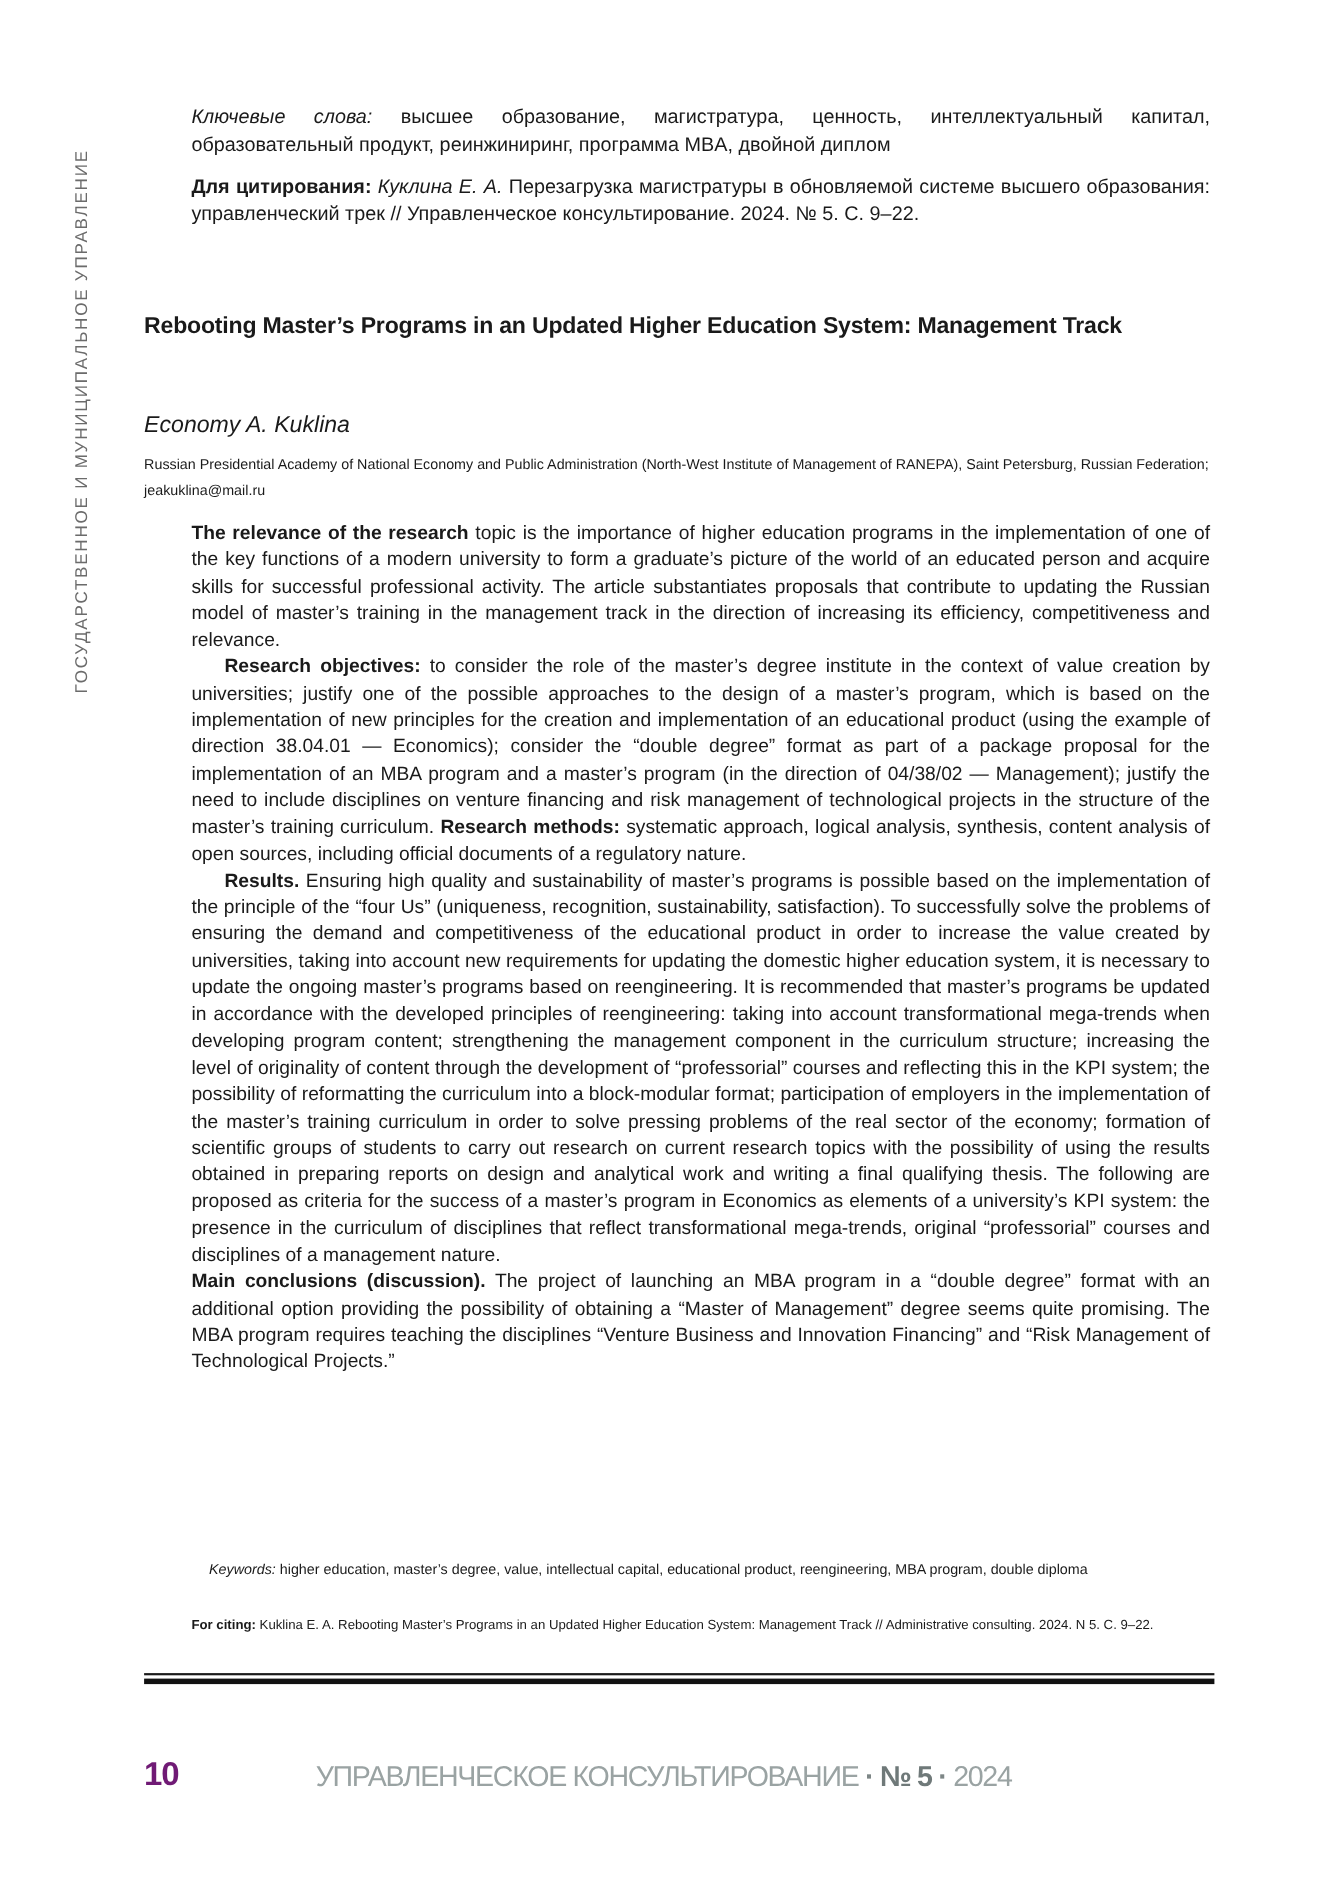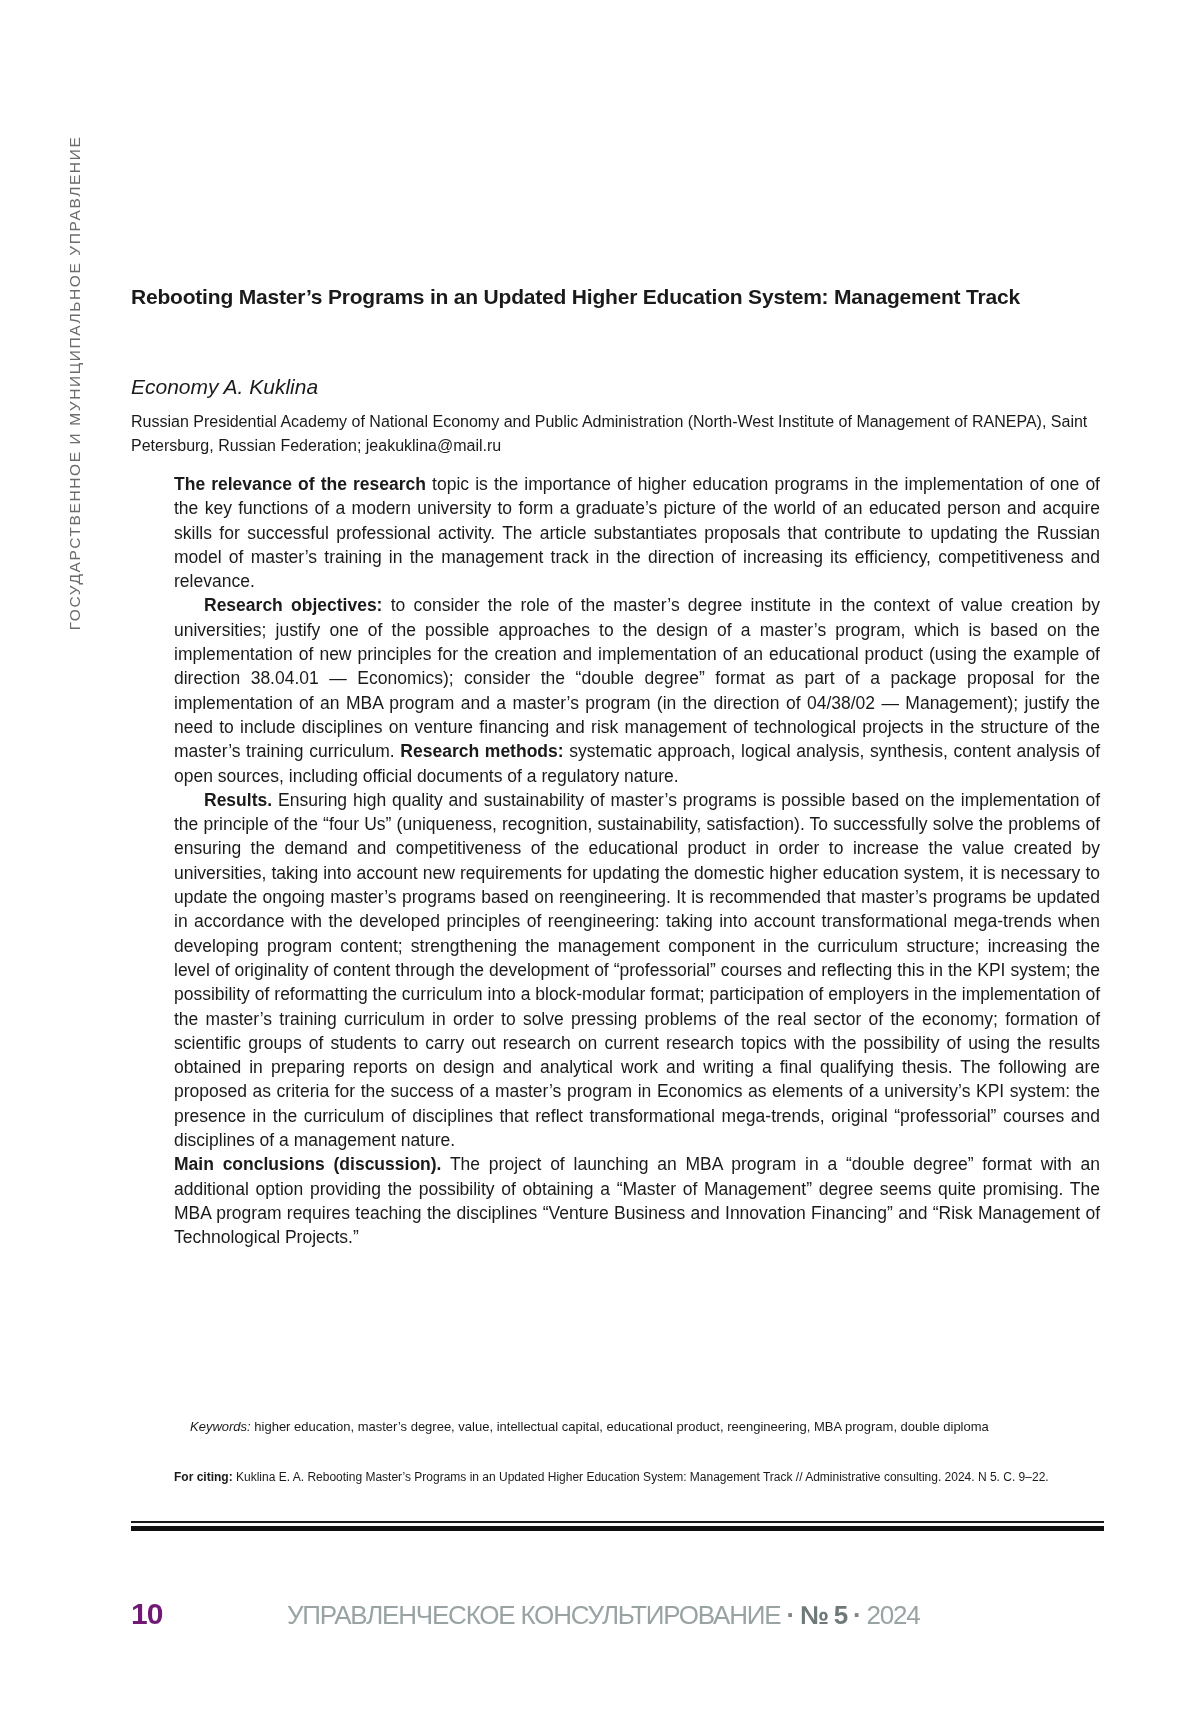--- a/index.html
+++ b/index.html
@@ -15,21 +15,21 @@
     .ru-block p { margin: 0; text-align: justify; }
     .ru-block p + p { margin-top: 13px; }
     .ru-block .lbl-i { font-style: italic; }
     .ru-block .lbl-b { font-weight: bold; }
 
     .title { position: absolute; left: 131px; top: 283px; width: 969px;
              font-size: 21px; line-height: 28px; font-weight: bold; margin: 0; letter-spacing: -0.2px; }
 
     .author { position: absolute; left: 131px; top: 375px; font-size: 21px; font-style: italic; margin: 0; }
 
-    .affil { position: absolute; left: 131px; top: 410px; width: 969px; font-size: 16px; line-height: 24px; margin: 0; }
+    .affil { position: absolute; left: 131px; top: 410px; width: 969px; font-size: 13px; line-height: 24px; margin: 0; }
 
     .abstract { position: absolute; left: 174px; top: 472px; width: 926px; font-size: 17.5px; line-height: 24.3px; }
     .abstract p { margin: 0; text-align: justify; }
     .abstract .hdr { font-style: italic; }
     .abstract .ind { text-indent: 30px; }
     .abstract b { font-weight: bold; }
 
     .kw { position: absolute; left: 174px; top: 1399px; width: 926px; font-size: 13px; line-height: 24px; margin: 16px; text-align: justify; }
     .kw .lbl-i { font-style: italic; }
     .cite { position: absolute; left: 174px; top: 1465px; width: 926px; font-size: 12px; line-height: 25px; margin: 0; text-align: justify; }
@@ -44,20 +44,22 @@
     .journal .issue { color: #6f7979; font-weight: bold; }
   </style>
 </head>
 <body>
 
 <div class="side-label">
   <span>ГОСУДАРСТВЕННОЕ И МУНИЦИПАЛЬНОЕ УПРАВЛЕНИЕ</span>
 </div>
 
 <div class="ru-block">
+  <p><span class="lbl-i">Ключевые слова:</span><span> высшее образование, магистратура, ценность, интеллектуальный капитал, образовательный продукт, реинжиниринг, программа MBA, двойной диплом</span></p>
+  <p><span class="lbl-b">Для цитирования:</span><span class="lbl-i"> Куклина Е. А.</span><span> Перезагрузка магистратуры в обновляемой системе высшего образования: управленческий трек // Управленческое консультирование. 2024. № 5. С. 9–22.</span></p>
 </div>
 
 <h1 class="title">Rebooting Master’s Programs in an Updated Higher Education System: Management Track</h1>
 <p class="author">Economy A. Kuklina</p>
 <p class="affil">Russian Presidential Academy of National Economy and Public Administration (North-West Institute of Management of RANEPA), Saint Petersburg, Russian Federation; jeakuklina@mail.ru</p>
 
 <div class="abstract">
   <p><b>The relevance of the research</b><span> topic is the importance of higher education programs in the implementation of one of the key functions of a modern university to form a graduate’s picture of the world of an educated person and acquire skills for successful professional activity. The article substantiates proposals that contribute to updating the Russian model of master’s training in the management track in the direction of increasing its efficiency, competitiveness and relevance.</span></p>
   <p class="ind"><b>Research objectives:</b><span> to consider the role of the master’s degree institute in the context of value creation by universities; justify one of the possible approaches to the design of a master’s program, which is based on the implementation of new principles for the creation and implementation of an educational product (using the example of direction 38.04.01 — Economics); consider the “double degree” format as part of a package proposal for the implementation of an MBA program and a master’s program (in the direction of 04/38/02 — Management); justify the need to include disciplines on venture financing and risk management of technological projects in the structure of the master’s training curriculum.</span><b> Research methods:</b><span> systematic approach, logical analysis, synthesis, content analysis of open sources, including official documents of a regulatory nature.</span></p>
   <p class="ind"><b>Results.</b><span> Ensuring high quality and sustainability of master’s programs is possible based on the implementation of the principle of the “four Us” (uniqueness, recognition, sustainability, satisfaction). To successfully solve the problems of ensuring the demand and competitiveness of the educational product in order to increase the value created by universities, taking into account new requirements for updating the domestic higher education system, it is necessary to update the ongoing master’s programs based on reengineering. It is recommended that master’s programs be updated in accordance with the developed principles of reengineering: taking into account transformational mega-trends when developing program content; strengthening the management component in the curriculum structure; increasing the level of originality of content through the development of “professorial” courses and reflecting this in the KPI system; the possibility of reformatting the curriculum into a block-modular format; participation of employers in the implementation of the master’s training curriculum in order to solve pressing problems of the real sector of the economy; formation of scientific groups of students to carry out research on current research topics with the possibility of using the results obtained in preparing reports on design and analytical work and writing a final qualifying thesis. The following are proposed as criteria for the success of a master’s program in Economics as elements of a university’s KPI system: the presence in the curriculum of disciplines that reflect transformational mega-trends, original “professorial” courses and disciplines of a management nature.</span></p>

